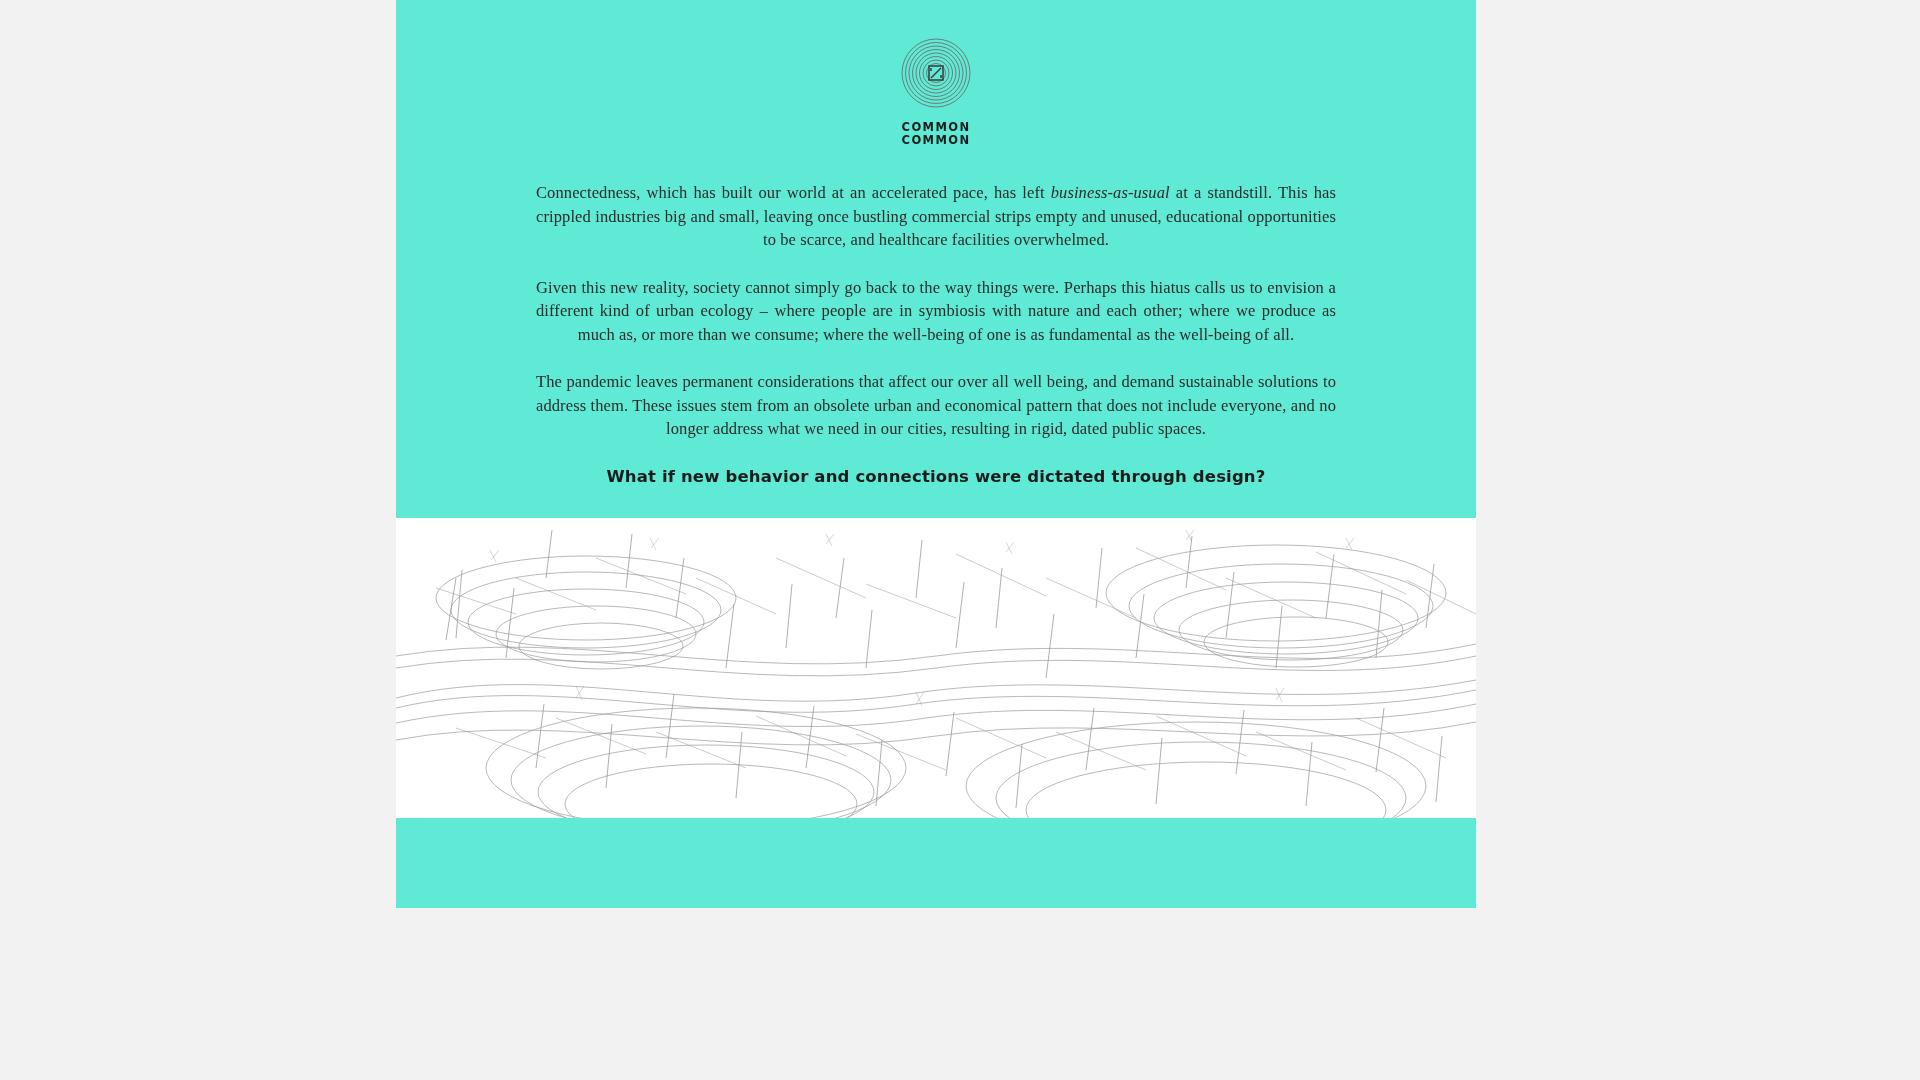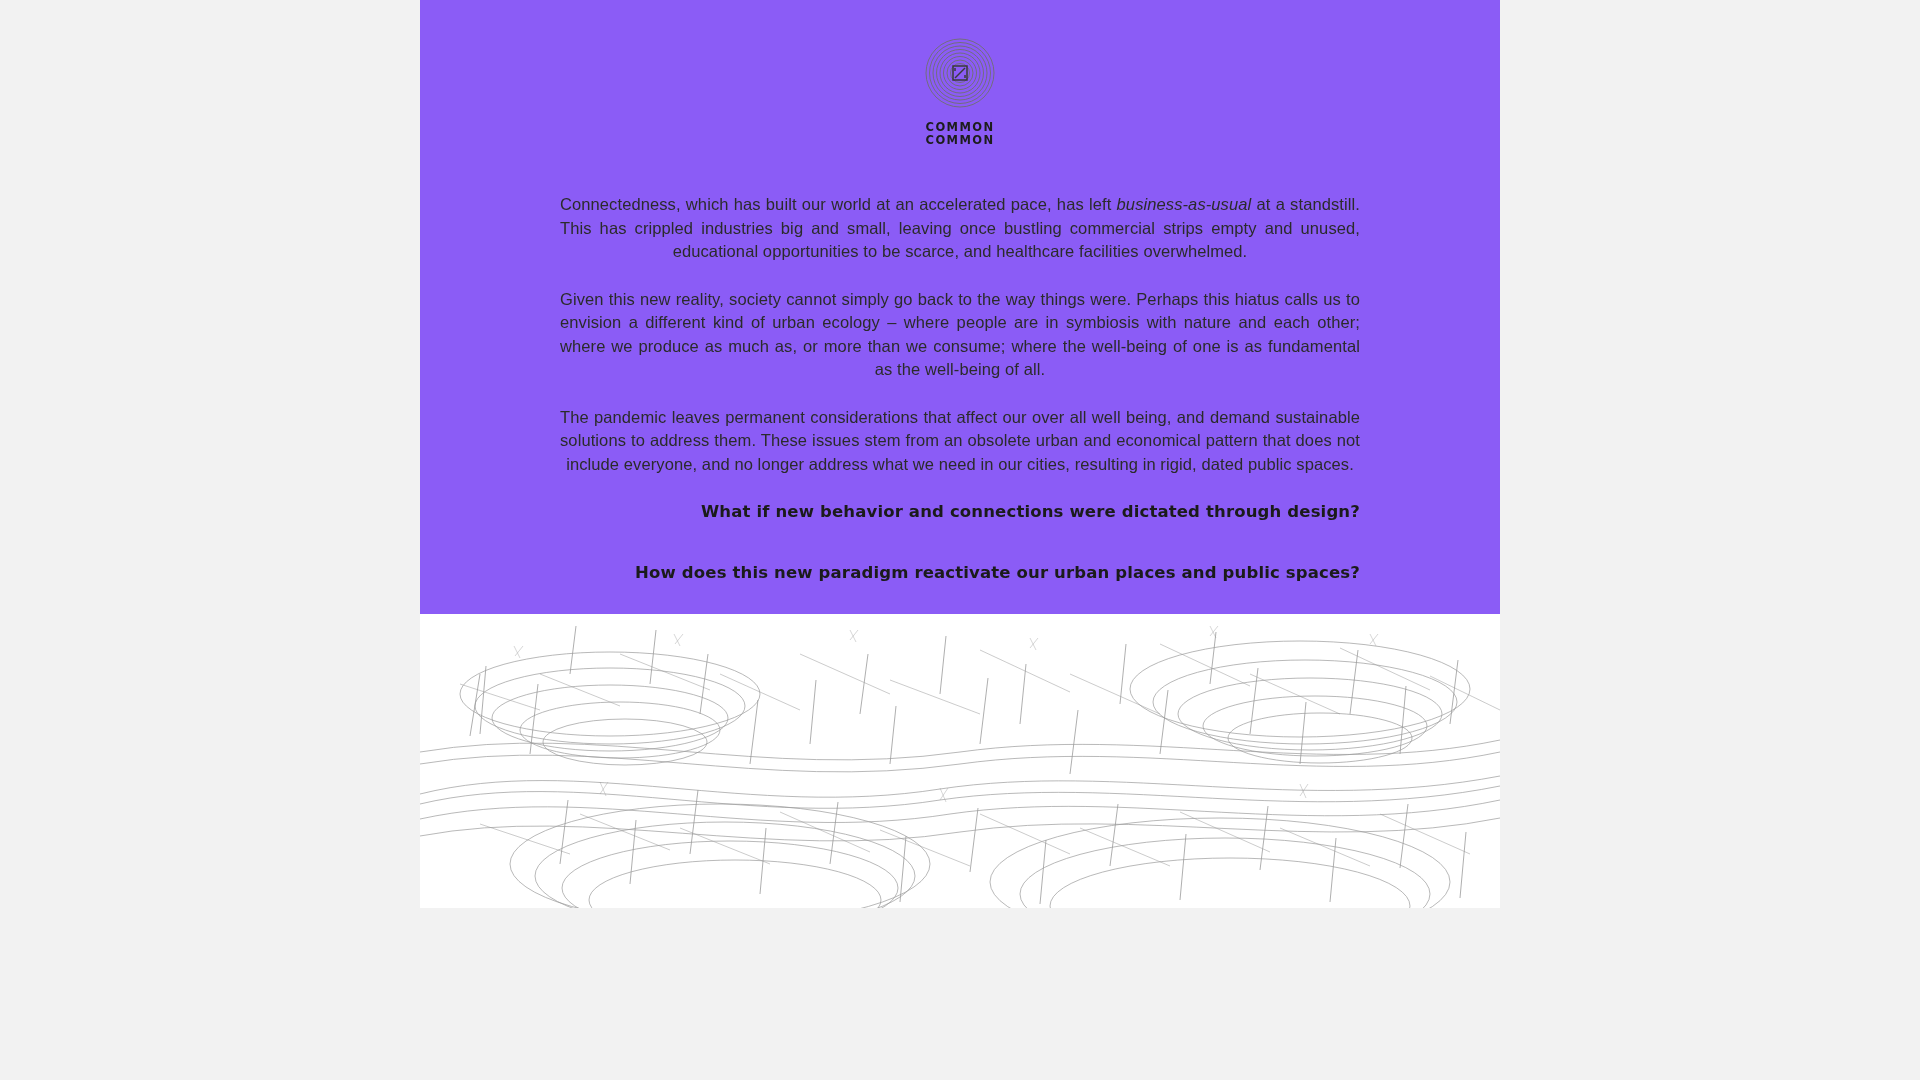--- a/index.html
+++ b/index.html
@@ -6,25 +6,25 @@
     margin: 0;
     padding: 0;
     background: #f2f2f2;
     width: 1920px;
     height: 1080px;
     overflow: hidden;
     font-family: "Liberation Sans", sans-serif;
   }
   #page {
     position: absolute;
-    left: 420px;
+    left: 396px;
     top: 0;
     width: 1080px;
     height: 908px;
-    background: #8b5cf6;
+    background: #5eead4;
     overflow: hidden;
   }
   .logo-block {
     padding-top: 38px;
     display: flex;
     flex-direction: column;
     align-items: center;
   }
   .logo-mark {
     width: 70px;
@@ -41,33 +41,33 @@
     letter-spacing: 1.4px;
     line-height: 13px;
     color: #1d1d1d;
   }
   .body-wrap {
     margin: 0 auto;
     width: 800px;
     padding-top: 34px;
   }
   p.para {
-    margin: 12px 0 24px 0;
+    margin: 0 0 24px 0;
     text-align: justify;
     text-align-last: center;
-    font-family: Liberation Sans, sans-serif;
+    font-family: Liberation Serif, serif;
     font-size: 16.5px;
     line-height: 23.5px;
     color: #2b2b2b;
     letter-spacing: 0.1px;
   }
   p.para em { font-style: italic; }
   .question {
     margin: 0;
-    text-align: right;
+    text-align: center;
     font-family: "DejaVu Sans", sans-serif;
     font-weight: 700;
     font-size: 16.5px;
     line-height: 23px;
     color: #1b1b1b;
     letter-spacing: 0.15px;
   }
   .q1 { margin-top: 20px; }
   .q2 { margin-top: 38px; }
   .art {
@@ -111,21 +111,20 @@
     </div>
   </div>
 
   <div class="body-wrap">
 
     <p class="para" id="para-1"><span>Connectedness, which has built our world at an accelerated pace, has left </span><em>business-as-usual</em><span> at a standstill. This has crippled industries big and small, leaving once bustling commercial strips empty and unused, educational opportunities to be scarce, and healthcare facilities overwhelmed.</span></p>
     <p class="para" id="para-3"><span>Given this new reality, society cannot simply go back to the way things were. Perhaps this hiatus calls us to envision a different kind of urban ecology – where people are in symbiosis with nature and each other; where we produce as much as, or more than we consume; where the well-being of one is as fundamental as the well-being of all.</span></p>
     <p class="para" id="para-2"><span>The pandemic leaves permanent considerations that affect our over all well being, and demand sustainable solutions to address them. These issues stem from an obsolete urban and economical pattern that does not include everyone, and no longer address what we need in our cities, resulting in rigid, dated public spaces.</span></p>
 
     <p class="question q1">What if new behavior and connections were dictated through design?</p>
-    <p class="question q2">How does this new paradigm reactivate our urban places and public spaces?</p>
   </div>
 
   <div class="art">
     <svg viewBox="0 0 1080 300" preserveAspectRatio="none" aria-hidden="true">
       <g stroke="#8f8f8f" fill="none" stroke-width="0.7" opacity="0.9">
 
         <ellipse cx="190" cy="80" rx="150" ry="42"></ellipse>
         <ellipse cx="190" cy="92" rx="135" ry="38"></ellipse>
         <ellipse cx="190" cy="104" rx="118" ry="33"></ellipse>
         <ellipse cx="200" cy="116" rx="100" ry="28"></ellipse>

